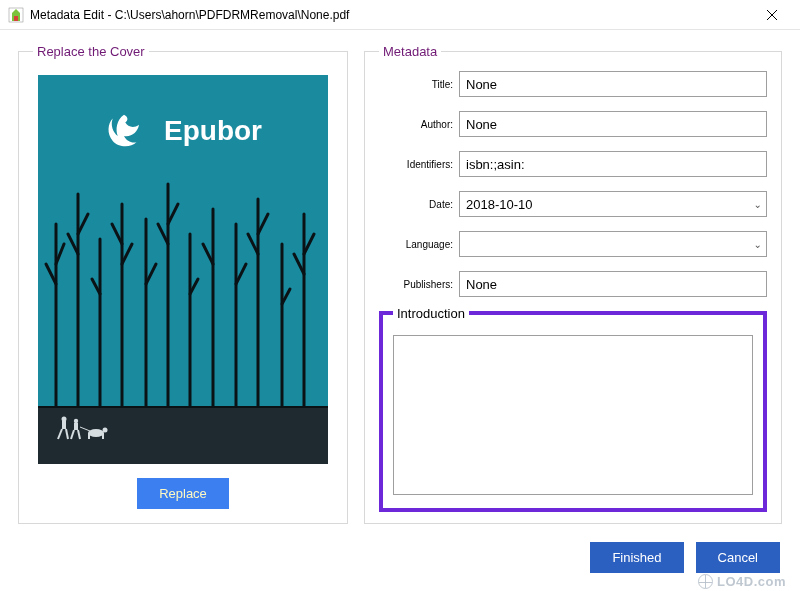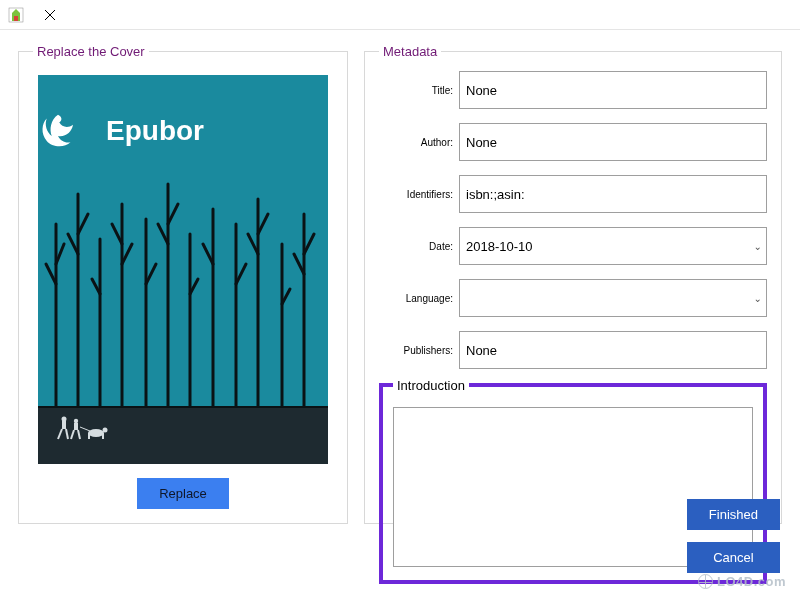--- a/index.html
+++ b/index.html
@@ -77,22 +77,22 @@
       overflow: hidden;
       margin-top: 4px;
     }
     .cover-logo {
       position: absolute;
       top: 36px;
       left: 0;
       right: 0;
       display: flex;
       align-items: center;
-      justify-content: flex-start;
-      gap: 28px;
+      justify-content: center;
+      gap: 20px;
       color: #fff;
       font-size: 28px;
       font-weight: 600;
       z-index: 5;
     }
     .cover-logo .bird {
       width: 40px;
       height: 40px;
     }
     .ground {
@@ -121,21 +121,21 @@
     .walker {
       position: absolute;
       bottom: 20px;
       left: 18px;
       color: #cfd8da;
       font-size: 14px;
     }
     .replace-btn {
       margin-top: 14px;
       background: #3b7ff0;
-      color: #0f172a;
+      color: #fef9c3;
       border: none;
       padding: 8px 22px;
       font-size: 13px;
       cursor: pointer;
     }
     .metadata-panel {
       flex: 1;
       height: 480px;
     }
     .form-row {
@@ -146,21 +146,21 @@
     .form-row label {
       width: 80px;
       text-align: right;
       padding-right: 6px;
       font-size: 10px;
       color: #000;
     }
     .form-row input[type="text"],
     .form-row .combo {
       flex: 1;
-      height: 38px;
+      height: 26px;
       border: 1px solid #9e9e9e;
       padding: 2px 6px;
       font-size: 13px;
       font-family: inherit;
       background: #fff;
     }
     .combo {
       display: flex;
       align-items: center;
       position: relative;
@@ -199,21 +199,20 @@
       font-family: inherit;
       font-size: 13px;
       padding: 4px;
     }
     .footer-buttons {
       position: absolute;
       right: 20px;
       bottom: 18px;
       display: flex;
       gap: 12px;
-      flex-direction: column;
     }
     .footer-buttons button {
       background: #2b5fc0;
       color: #fff;
       border: none;
       padding: 8px 22px;
       font-size: 13px;
       cursor: pointer;
     }
     .watermark {
@@ -252,20 +251,21 @@
 <body>
 
 <div class="titlebar">
   <span class="app-icon">
     <svg viewBox="0 0 16 16" width="16" height="16">
       <rect x="1" y="1" width="14" height="14" fill="#fff" stroke="#888" stroke-width="0.5"></rect>
       <path d="M4 14 L4 6 L8 2 L12 6 L12 14 Z" fill="#7cc23d"></path>
       <rect x="6" y="9" width="4" height="5" fill="#d6433a"></rect>
     </svg>
   </span>
+  <span class="title-text">Metadata Edit - C:\Users\ahorn\PDFDRMRemoval\None.pdf</span>
   <div class="close-btn">
     <svg width="10" height="10" viewBox="0 0 10 10">
       <line x1="0" y1="0" x2="10" y2="10" stroke="#000" stroke-width="1"></line>
       <line x1="10" y1="0" x2="0" y2="10" stroke="#000" stroke-width="1"></line>
     </svg>
   </div>
 </div>
 
 <div class="content">
 

